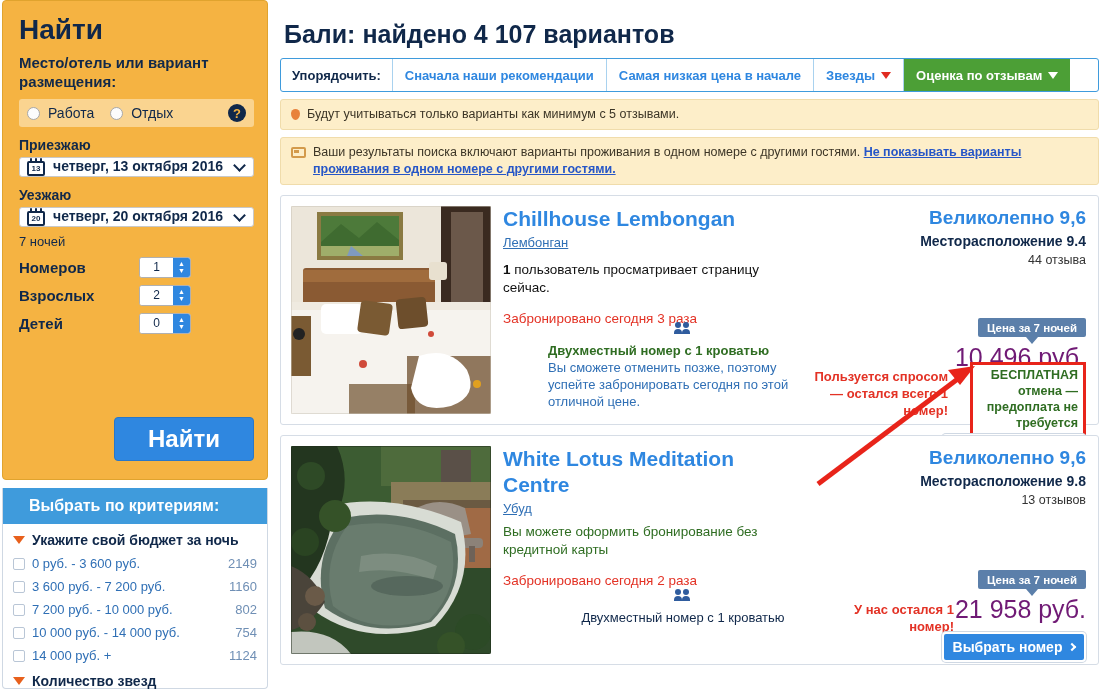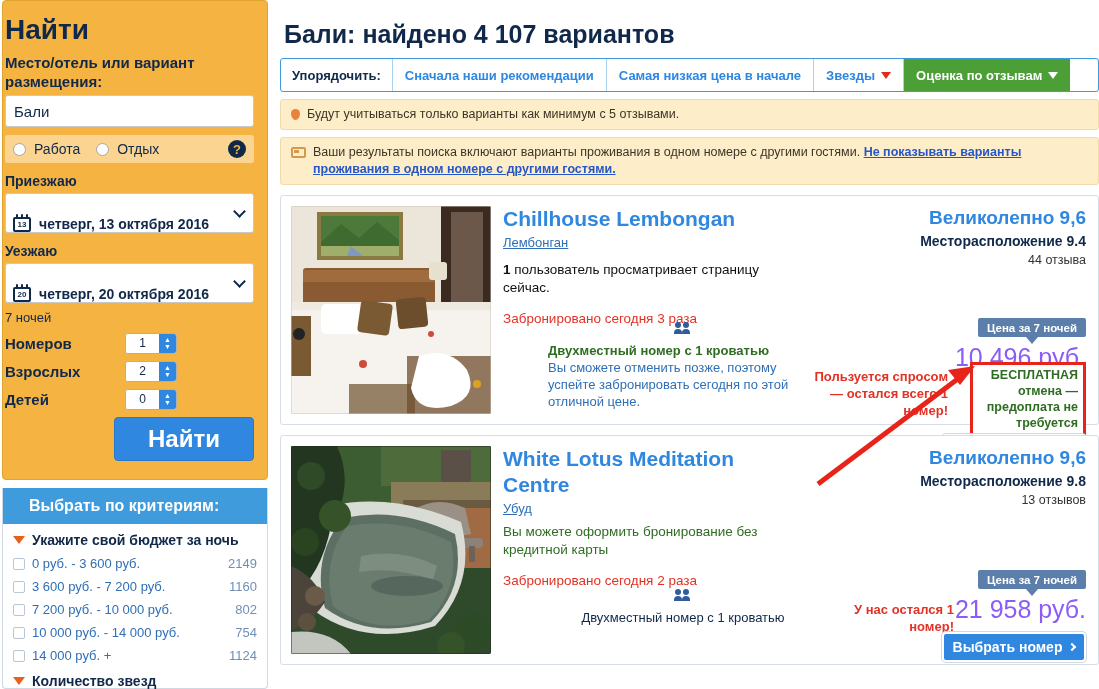--- a/index.html
+++ b/index.html
@@ -13,21 +13,21 @@
   #root { position: relative; width: 1099px; height: 689px; }
 
   
   #sidebar {
     position: absolute; left: 0; top: 0; width: 270px; height: 689px;
   }
   .search-box {
     position: absolute; left: 2px; top: 0; width: 266px; height: 480px;
     background: #f5b342; border: 1px solid #e0a32e;
     border-radius: 4px;
-    padding: 10px 13px 0 2px;
+    padding: 10px 13px 0 16px;
   }
   .search-title {
     font-size: 28px; font-weight: bold; color: #10284a;
     line-height: 34px; margin: 2px 0 6px 0;
   }
   .field-label {
     font-size: 15px; font-weight: bold; color: #10284a;
     line-height: 19px;
   }
   .text-input {
@@ -53,23 +53,23 @@
     width: 18px; height: 18px; border-radius: 50%;
     background: #10284a; color: #f5b342;
     font-size: 13px; font-weight: bold;
     display: flex; align-items: center; justify-content: center;
   }
   .date-label {
     font-size: 14px; font-weight: bold; color: #10284a;
     margin-top: 9px; line-height: 18px;
   }
   .date-input {
-    width: 100%; height: 40px; margin-top: 3px;
+    width: 100%; height: 20px; margin-top: 3px;
     background: #fff; border: 1px solid #c8c8c8; border-radius: 3px;
-    display: flex; align-items: flex-end; padding: 0 7px;
+    display: flex; align-items: flex-start; padding: 0 7px;
     position: relative;
   }
   .cal-icon {
     width: 18px; height: 18px; flex: none; margin-right: 8px;
     position: relative;
   }
   .cal-icon .cal-body {
     position: absolute; left: 0; top: 3px; width: 18px; height: 15px;
     border: 2px solid #10284a; border-radius: 2px;
     background: #fff;
@@ -275,21 +275,21 @@
     background: #5b7faa; color: #fff; font-size: 11.5px; font-weight: bold;
     display: flex; align-items: center; justify-content: center;
     border-radius: 2px;
   }
   .price-tip::after {
     content: ""; position: absolute; left: 50%; margin-left: -6px; top: 19px;
     border-left: 6px solid transparent; border-right: 6px solid transparent;
     border-top: 7px solid #5b7faa;
   }
   .price-val {
-    position: absolute; right: 2px; font-size: 25px; color: #8b5cf6;
+    position: absolute; right: 2px; font-size: 25px; color: #701a75;
     font-weight: normal; line-height: 30px; white-space: nowrap;
   }
   .demand-text {
     position: absolute; font-size: 13px; font-weight: bold; color: #e33225;
     text-align: right; line-height: 17px;
   }
   .freecancel {
     position: absolute; border: 3px solid #e8241a; background: #fff;
     font-size: 12.5px; font-weight: bold; color: #2f6d22;
     text-align: right; line-height: 16px; padding: 2px 5px 3px 5px;
@@ -311,21 +311,20 @@
 <body>
 
 <div id="root">
 
   <div id="sidebar">
 
     <div class="search-box">
       <div class="search-title">Найти</div>
 
       <div class="field-label">Место/отель или вариант размещения:</div>
-      <div class="text-input">Бали</div>
 
       <div class="purpose-row">
         <span class="radio"></span>
         <span class="radio-label">Работа</span>
         <span class="radio"></span>
         <span class="radio-label">Отдых</span>
         <span class="help-icon">?</span>
       </div>
 
       <div class="date-label">Приезжаю</div>

